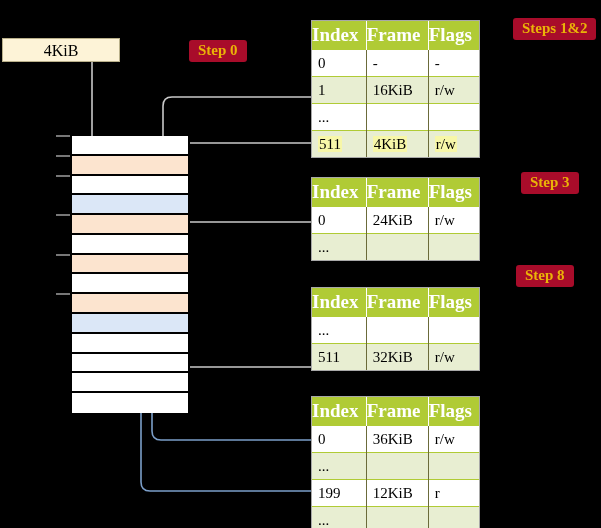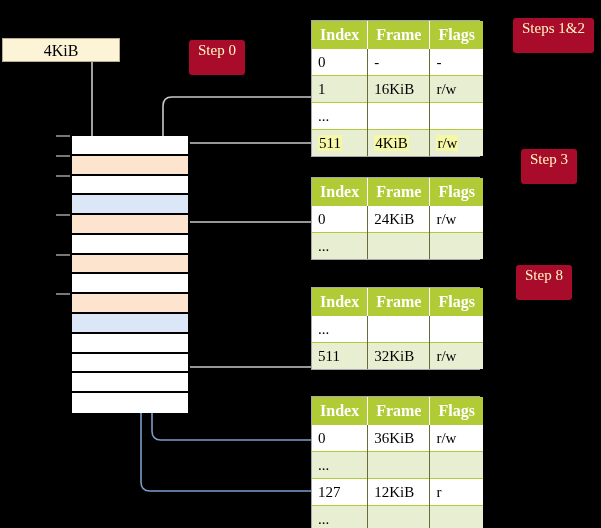--- a/index.html
+++ b/index.html
@@ -18,24 +18,24 @@
     background:#fff;
     font-size:15px;
     box-sizing:border-box;
   }
   .ptable table{border-collapse:collapse;width:100%;}
   .ptable th{
     background:#b0cb35;
     color:#fff;
     font-weight:bold;
     text-align:left;
-    padding:3px 8px;
+    padding:3px 0;
     height:21px;
     border-right:1px solid #fff;
-    font-size:16px;
+    font-size:19px;
     white-space:nowrap;
   }
   .ptable th:last-child{border-right:none;}
   .ptable td{
     padding:3px 6px;
     height:20px;
     border-top:1px solid #b0cb35;
     border-right:1px solid #6b6b3a;
     font-size:15px;
     white-space:nowrap;
@@ -80,26 +80,27 @@
     border:1px solid #b9b08a;
     box-sizing:border-box;
     text-align:center;
     font-size:16px;
     line-height:23px;
     color:#000;
   }
   .badge{
     position:absolute;
     background:#a80c2a;
-    color:#fef9c3;
+    color:#eab308;
     font-size:15px;
-    padding:2px 9px 16px 9px;
+    padding:2px 9px 3px 9px;
     border-radius:3px;
     white-space:nowrap;
     line-height:17px;
+    font-weight:bold;
   }
   svg#wires{position:absolute;left:0;top:0;width:601px;height:528px;pointer-events:none;}
 </style>
 </head>
 <body>
 
 <div id="canvas">
 
   <div class="kbox" id="kbox" style="left:2px;top:38px;width:118px;height:24px;">4KiB</div>
 
@@ -253,33 +254,33 @@
               <td class="colIndex">0</td>
               <td class="colFrame">36KiB</td>
               <td class="colFlags">r/w</td>
             </tr>
             <tr class="alt">
               <td class="colIndex">...</td>
               <td class="colFrame"></td>
               <td class="colFlags"></td>
             </tr>
             <tr>
-              <td class="colIndex">127</td>
+              <td class="colIndex">199</td>
               <td class="colFrame">12KiB</td>
               <td class="colFlags">r</td>
             </tr>
             <tr class="alt">
               <td class="colIndex">...</td>
               <td class="colFrame"></td>
               <td class="colFlags"></td>
             </tr>
           </tbody>
         </table>
       </div>
     </div>
   <div id="badges">
       <div class="badge" style="left: 189px; top: 40px; text-align: center;">Step 0</div>
       <div class="badge" style="left: 513px; top: 18px;">Steps 1&amp;2</div>
-      <div class="badge" style="left: 521px; top: 149px;">Step 3</div>
+      <div class="badge" style="left: 521px; top: 172px;">Step 3</div>
       <div class="badge" style="left: 516px; top: 265px;">Step 8</div>
     </div>
 
 </div>
 
 </body></html>

